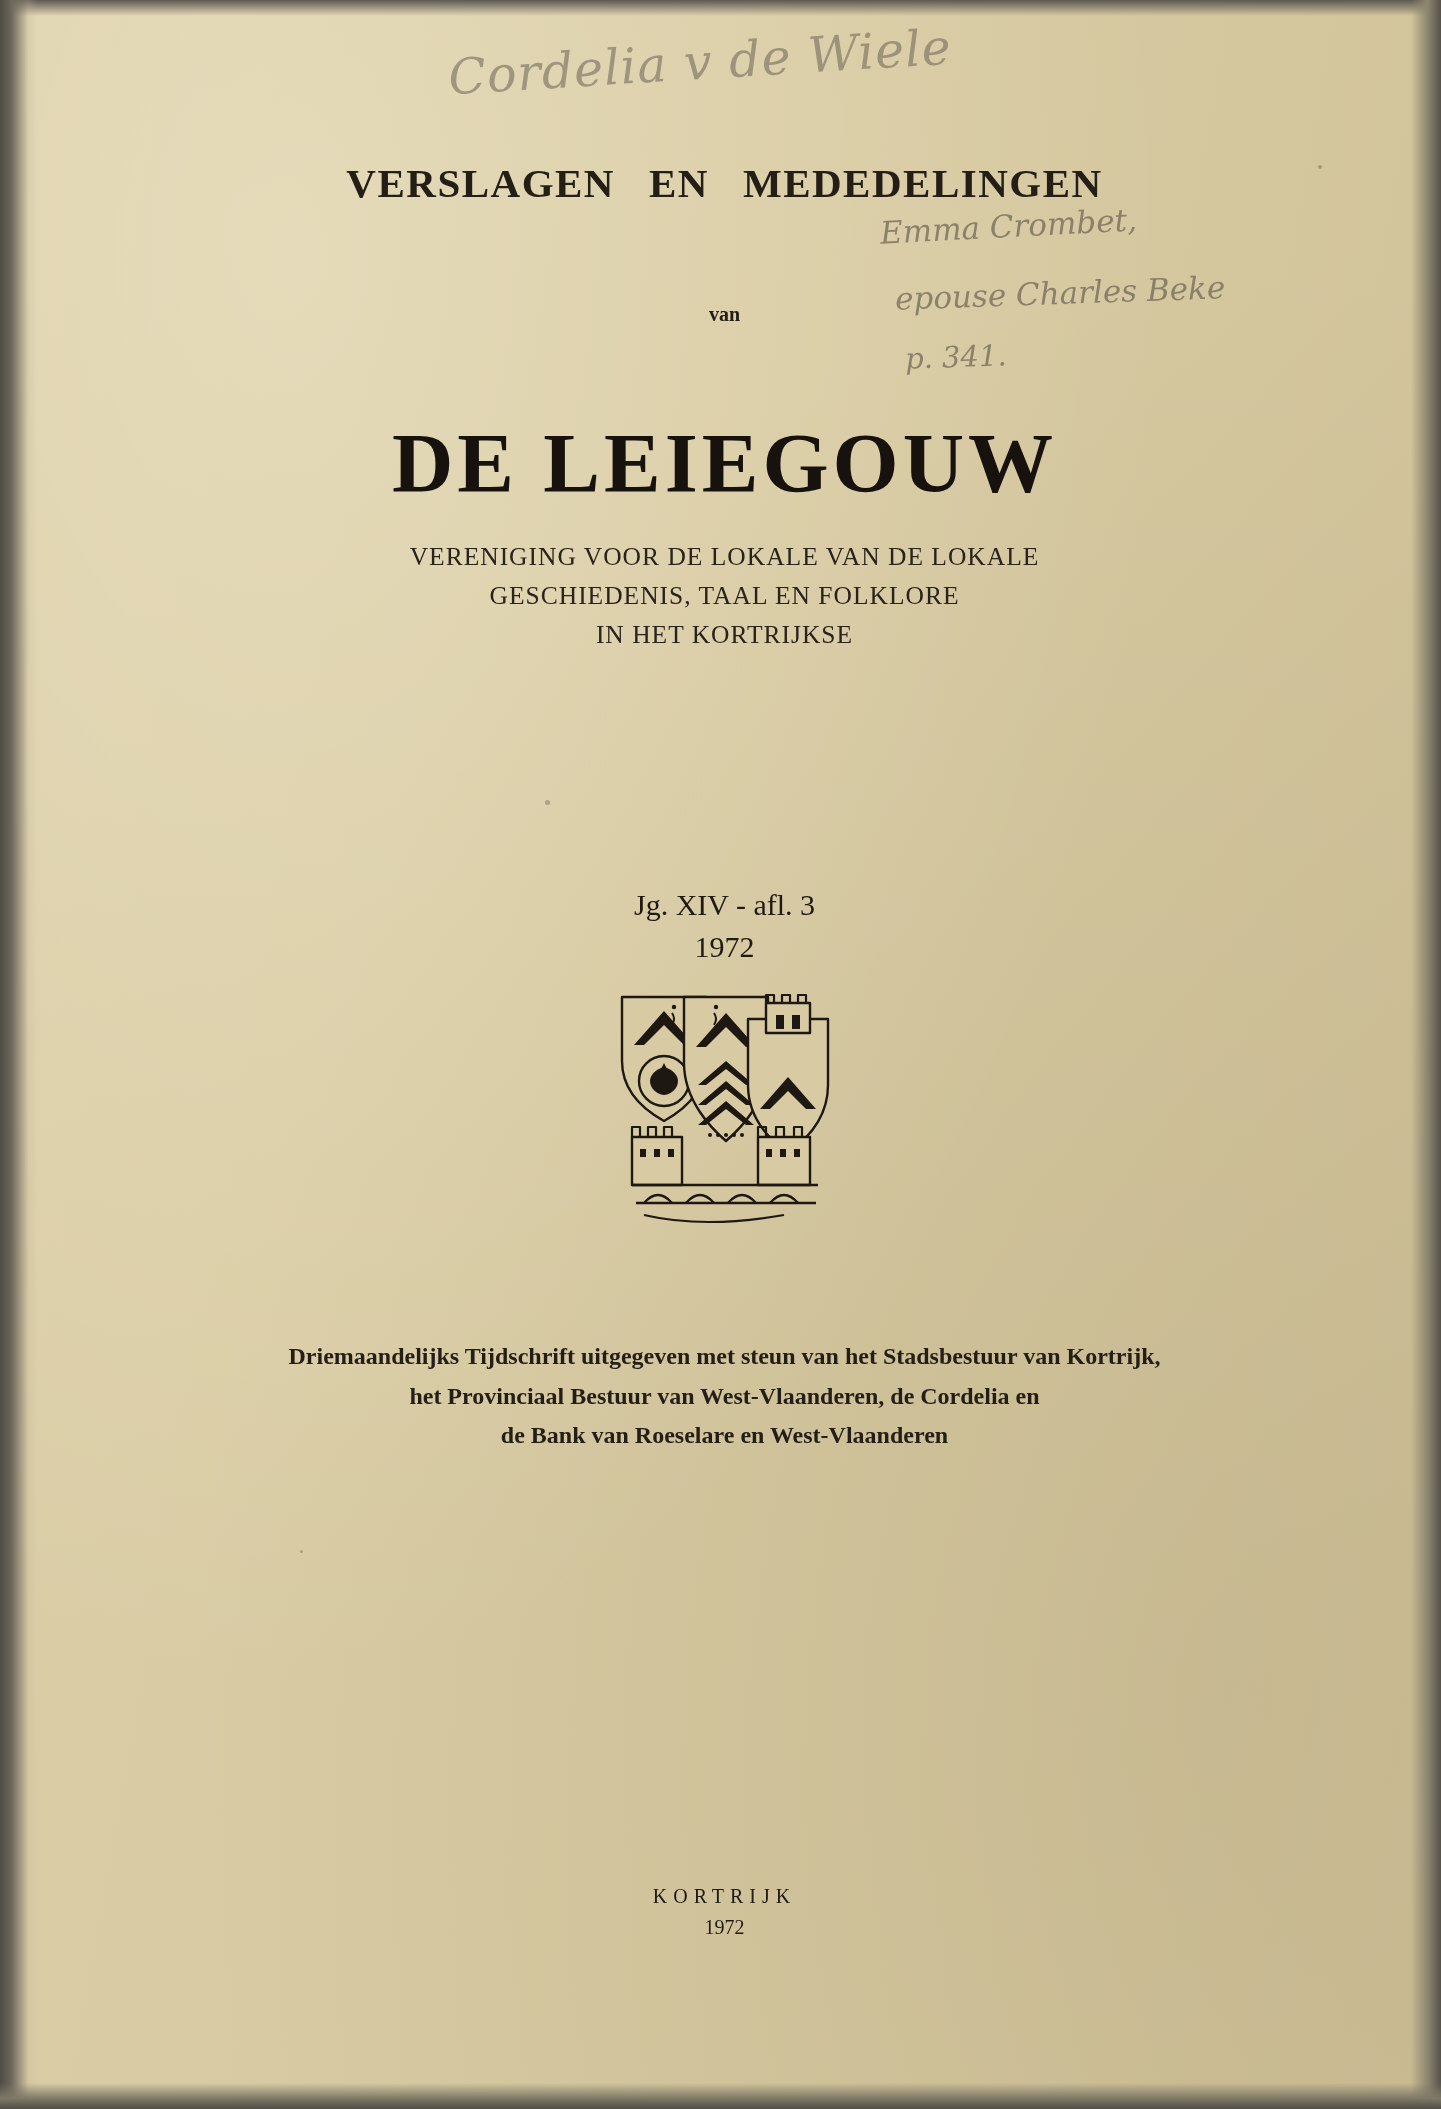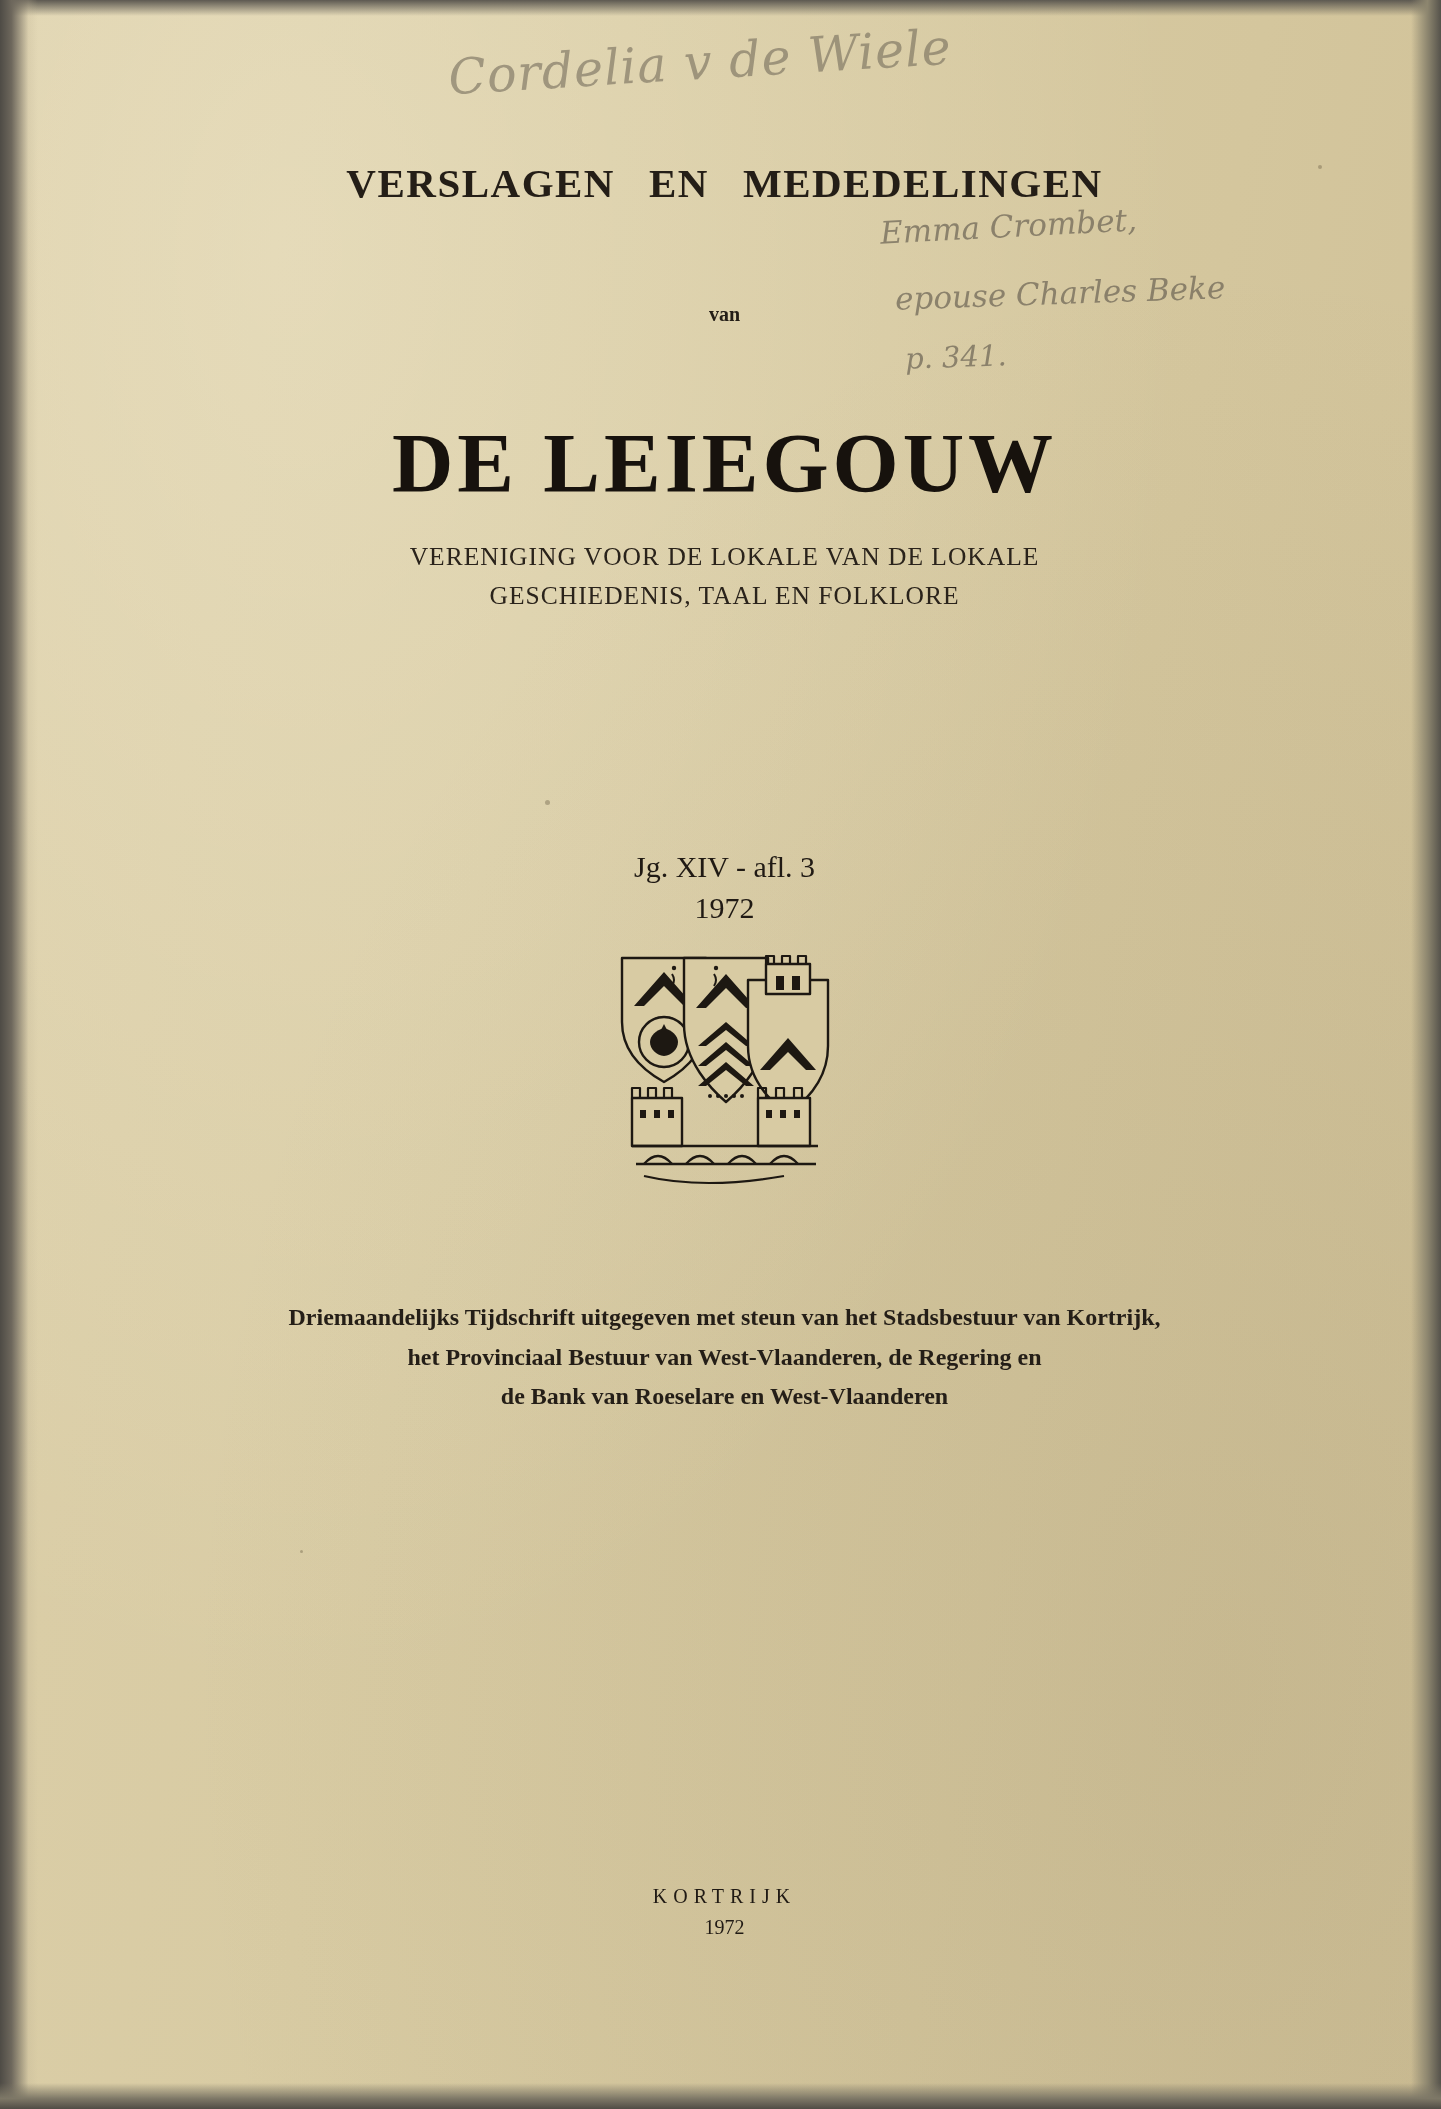--- a/index.html
+++ b/index.html
@@ -182,20 +182,21 @@
       <span class="w">VERSLAGEN</span><span class="w">EN</span><span class="w">MEDEDELINGEN</span>
     </div>
 
     <div class="van">van</div>
 
     <div class="journal-name">DE LEIEGOUW</div>
 
     <div class="subtitle">
       <div>VERENIGING VOOR DE LOKALE VAN DE LOKALE</div>
       <div>GESCHIEDENIS, TAAL EN FOLKLORE</div>
+      <div>IN HET KORTRIJKSE</div>
     </div>
 
     <div class="issue">
       <div>Jg. XIV - afl. 3</div>
       <div>1972</div>
     </div>
 
     <div class="crest">
       <svg width="230" height="270" viewBox="0 0 230 270" xmlns="http://www.w3.org/2000/svg">
         <g fill="none" stroke="#1d1812" stroke-width="2.4" stroke-linejoin="round">
@@ -257,21 +258,21 @@
           <path d="M22 196 H208" stroke="#1d1812" stroke-width="2.4"></path>
           <path d="M34 214 q14 -16 28 0 M76 214 q14 -16 28 0 M118 214 q14 -16 28 0 M160 214 q14 -16 28 0" stroke="#1d1812" stroke-width="2.4" fill="none"></path>
           <path d="M26 214 H206" stroke="#1d1812" stroke-width="2.4"></path>
           <path d="M34 226 q60 14 140 0" stroke="#1d1812" stroke-width="2.2" fill="none"></path>
         </g>
       </svg>
     </div>
 
     <div class="funding">
       <div>Driemaandelijks Tijdschrift uitgegeven met steun van het Stadsbestuur van Kortrijk,</div>
-      <div>het Provinciaal Bestuur van West-Vlaanderen, de Regering en</div>
+      <div>het Provinciaal Bestuur van West-Vlaanderen, de Cordelia en</div>
       <div>de Bank van Roeselare en West-Vlaanderen</div>
     </div>
 
     <div class="imprint">
       <div class="city">KORTRIJK</div>
       <div>1972</div>
     </div>
 
   </div>
 

